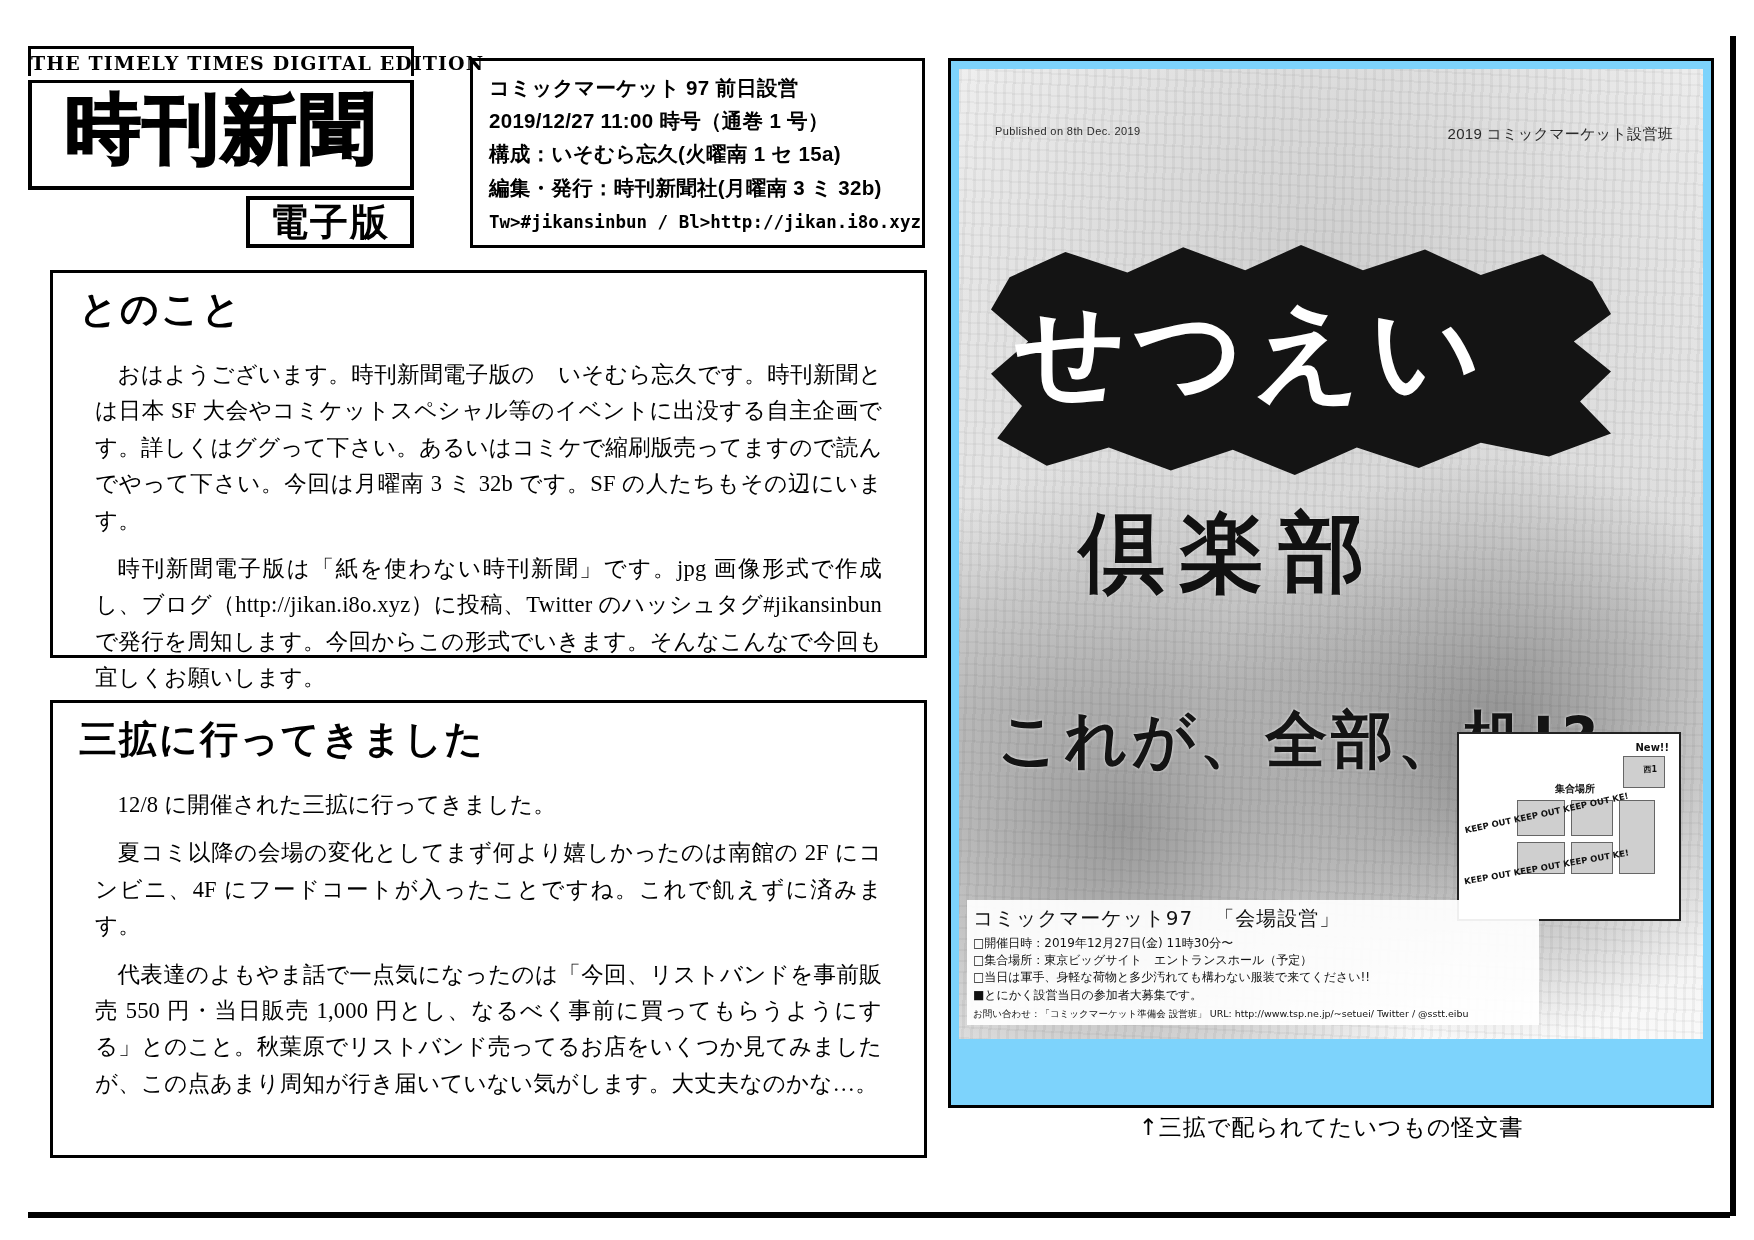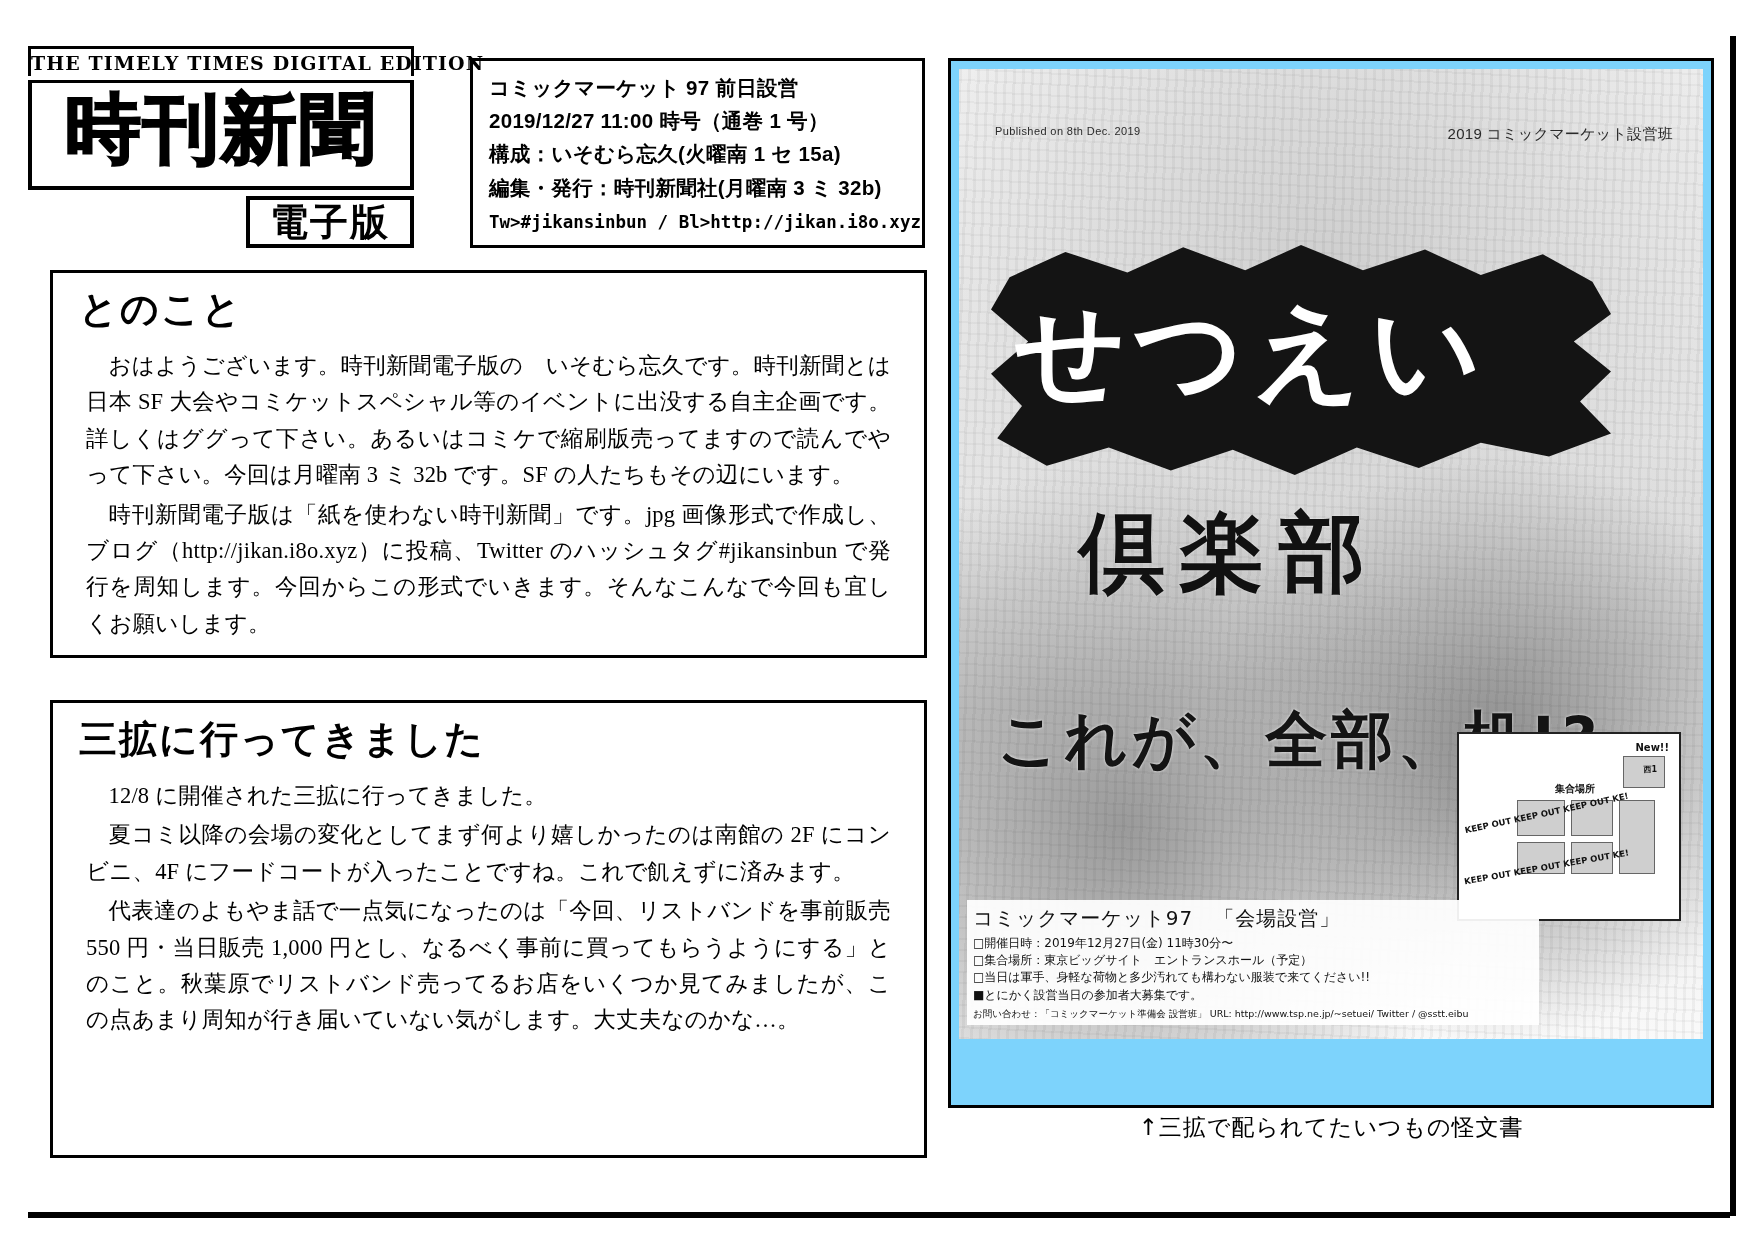--- a/index.html
+++ b/index.html
@@ -93,21 +93,21 @@
     padding:16px 0 0 26px;
     line-height:1.1;
   }
   .art-body{
     padding:14px 30px 0 30px;
     font-size:22.5px;
     line-height:1.62;
     text-align:justify;
     letter-spacing:0.2px;
   }
-  .art-body p{margin:3px;text-indent:1em;}
+  .art-body p{margin:12px;text-indent:1em;}
   
   .photo-frame{
     position:absolute;left:948px;top:58px;width:766px;height:1050px;
     border:3px solid #000;box-sizing:border-box;
     background:#7dd3fc;
     overflow:hidden;
   }
   .photo-inner{
     position:absolute;left:8px;top:8px;width:744px;height:970px;
     background:

